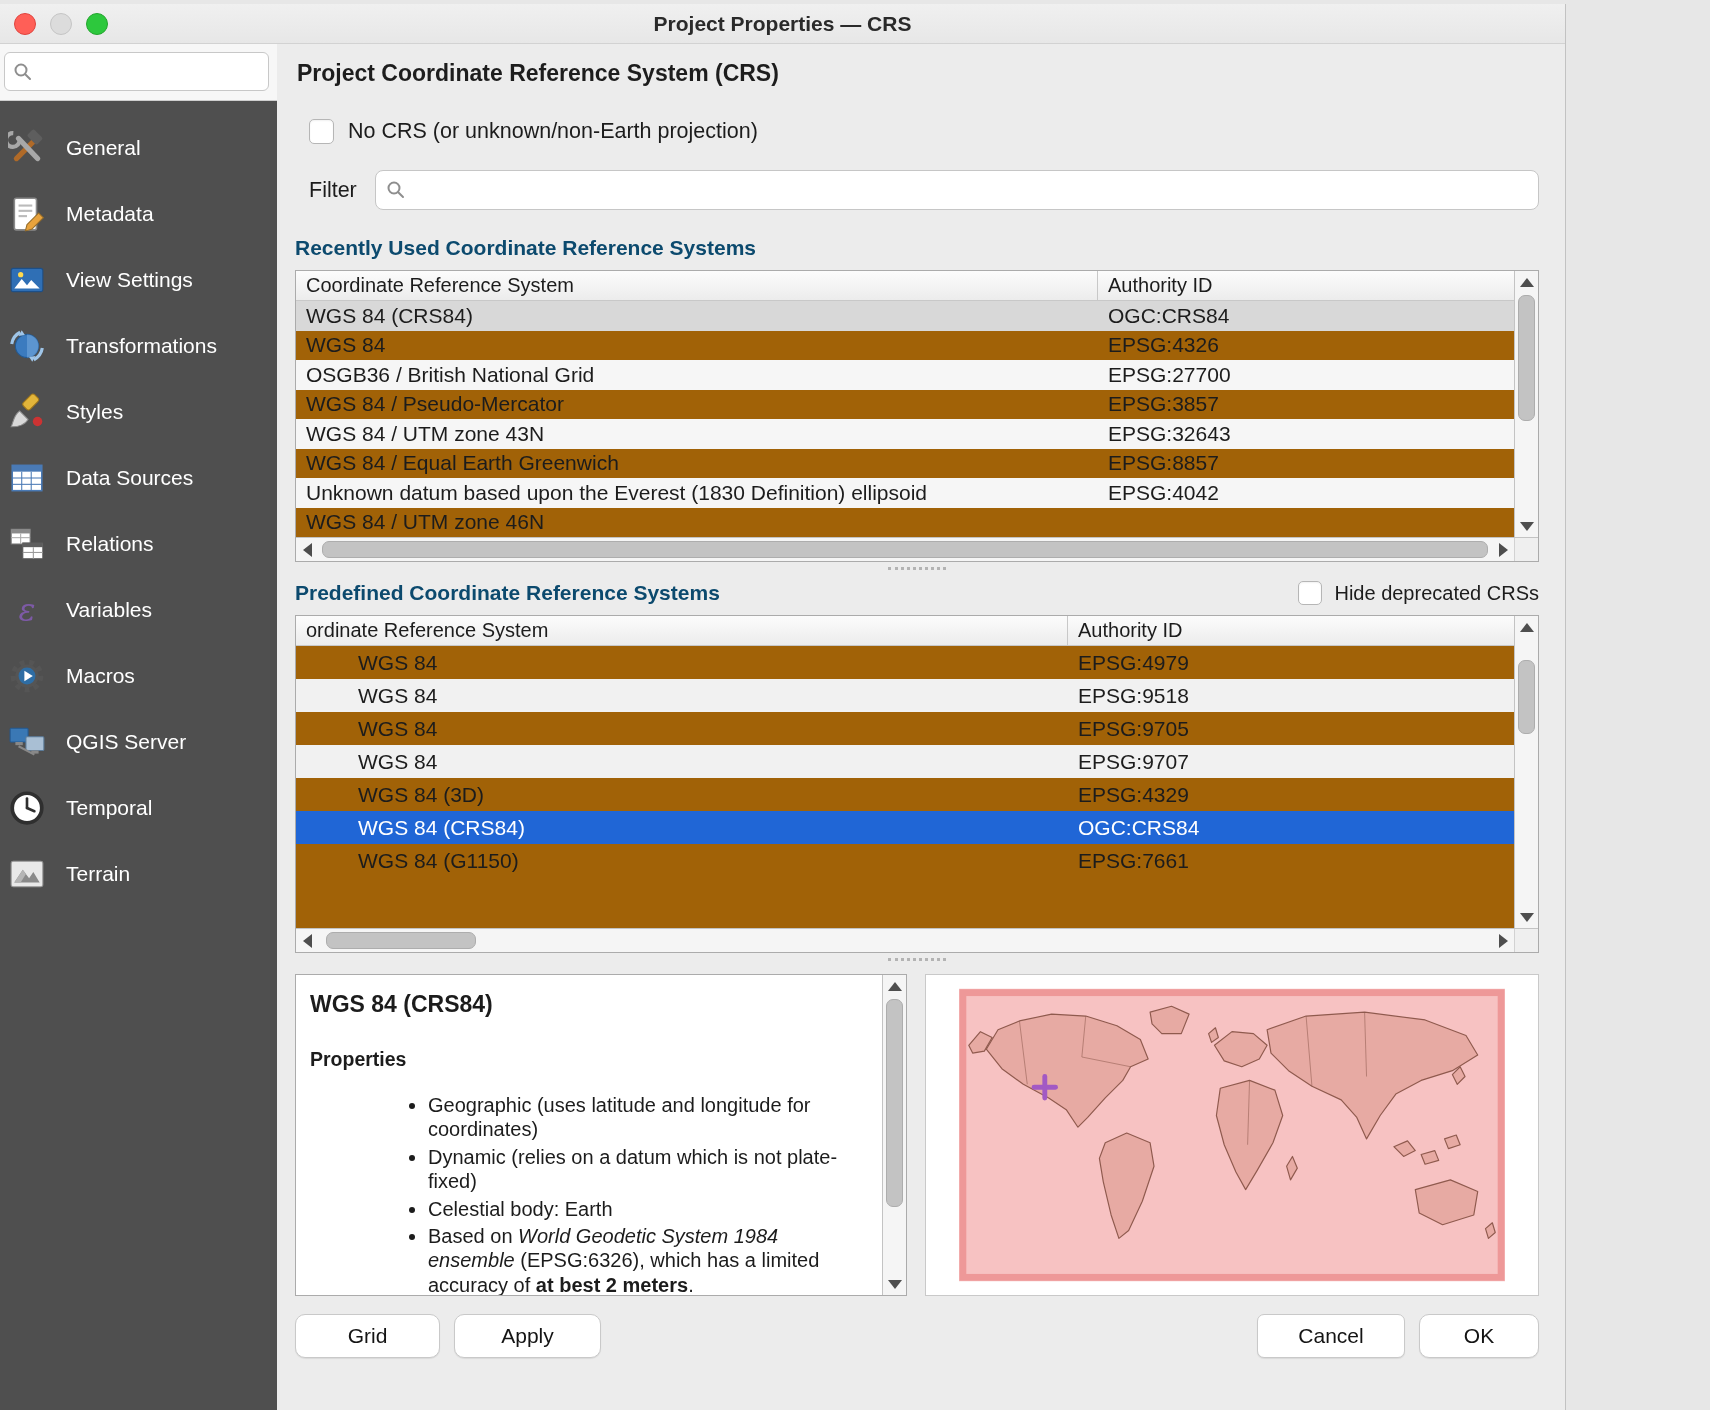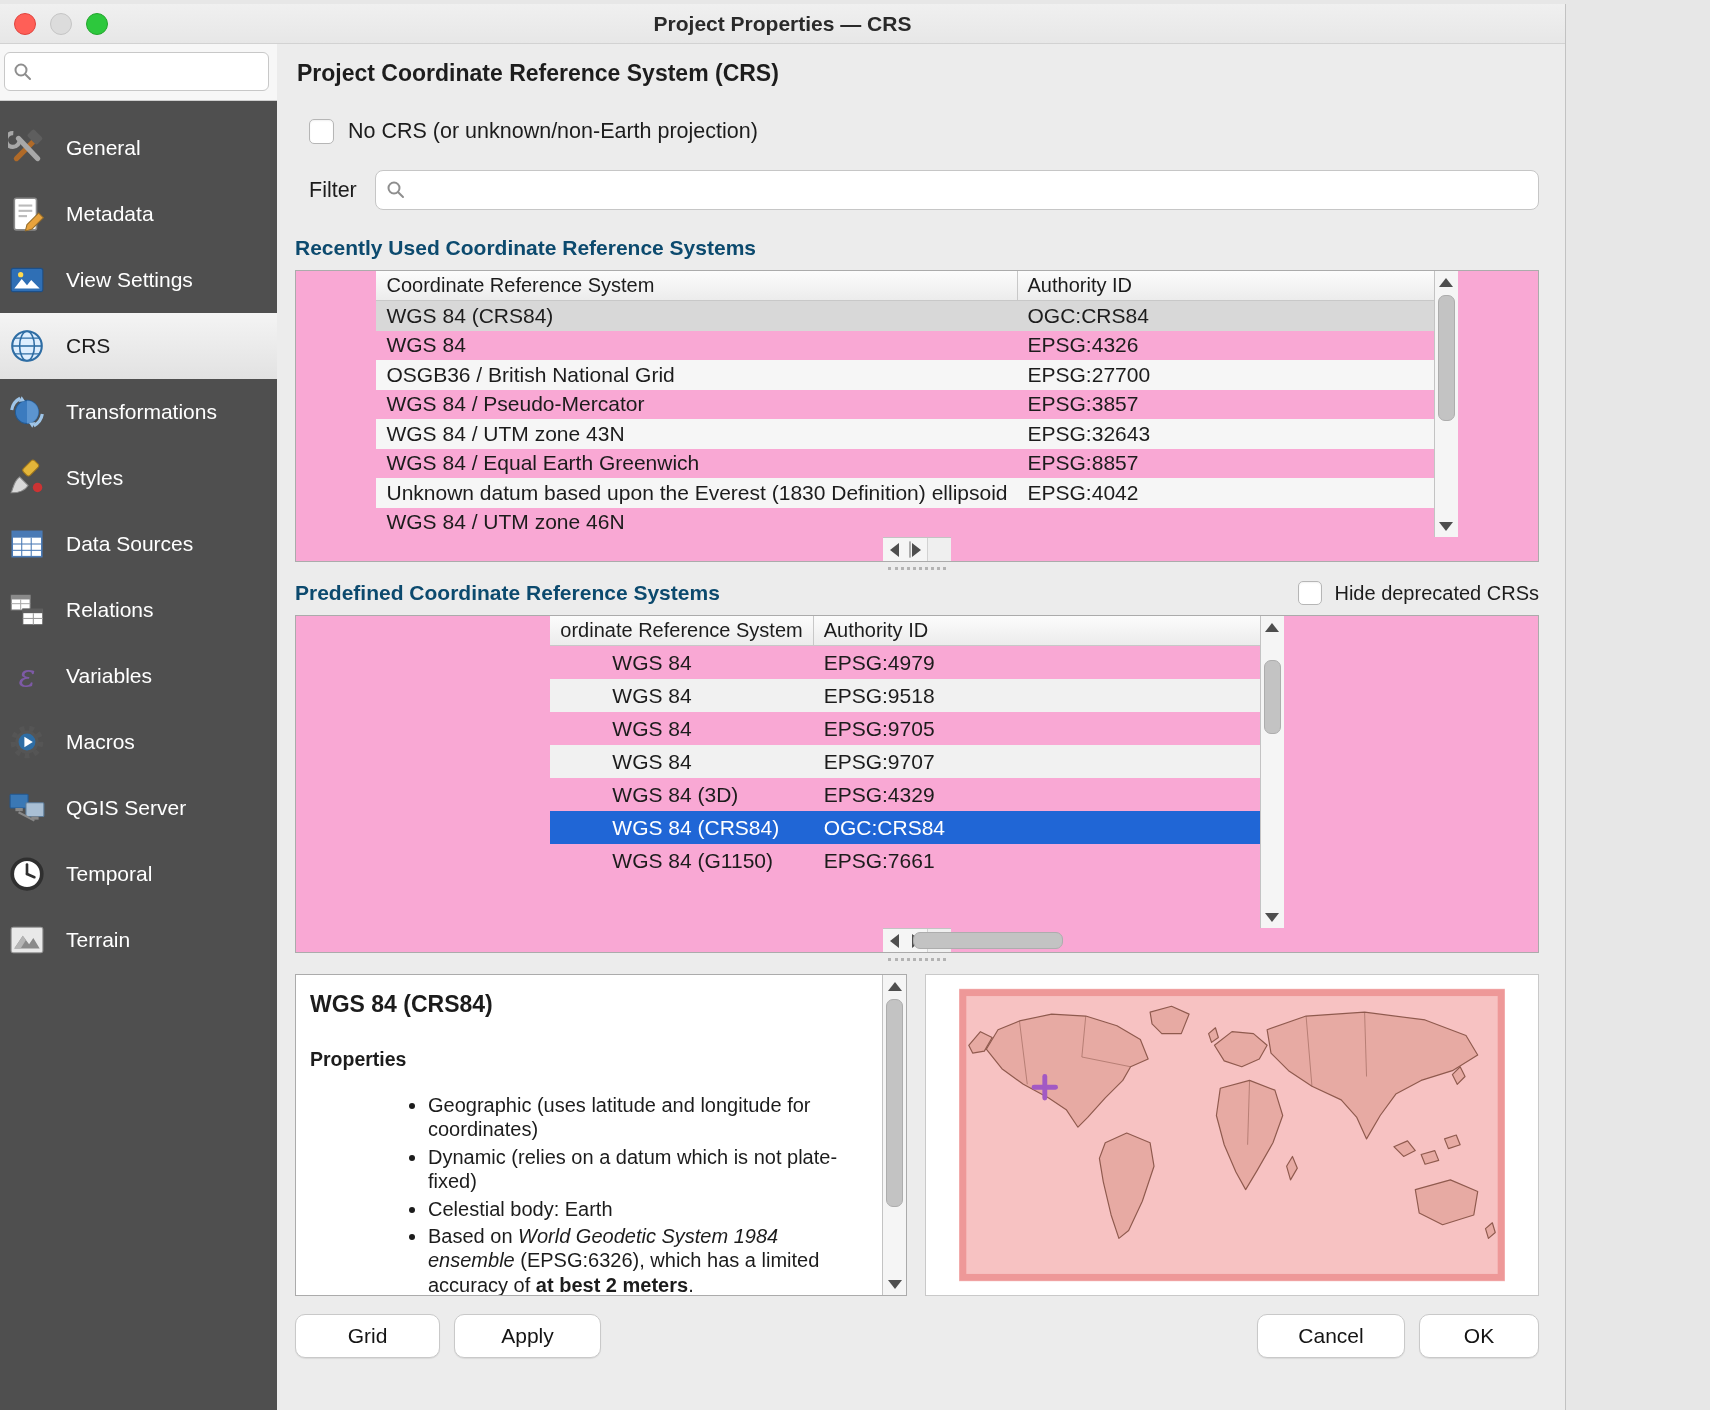--- a/index.html
+++ b/index.html
@@ -57,21 +57,21 @@
   .filter-label { font-size:21.5px; width:66px; flex-shrink:0; }
   .filter-input-box {
     flex:1; height:40px; background:#fff; border:1px solid #c6c6c6; border-radius:8px;
     display:flex; align-items:center; padding:0 10px; gap:8px;
   }
   .filter-input-box input { border:none; outline:none; flex:1; font-size:20px; font-family:inherit; background:transparent; min-width:0; }
 
   .section-heading { font-size:21px; font-weight:bold; margin:26px 0 10px 0; color:#0c4a6e; }
 
   
-  .table-frame { border:1px solid #ababab; background:#f9a8d4; display:flex; flex-direction:column;align-items:center; }
+  .table-frame { border:1px solid #ababab; background:#a16207; display:flex; flex-direction:column; }
   .table-frame.recent { height:292px; }
   .table-frame.predef { height:338px; }
   .table-body-wrap { display:flex; flex:1; min-height:0; }
   .table-cols { flex:1; min-width:0; display:flex; flex-direction:column; }
   .thead { display:flex; height:30px; background:linear-gradient(#fcfcfc,#ececec); border-bottom:1px solid #c8c8c8; align-items:stretch; flex-shrink:0; }
   .th { font-size:20px; color:#1c1c1c; padding:0 10px; display:flex; align-items:center; }
   .th.name { flex:1; border-right:1px solid #c8c8c8; min-width:0; }
   .th.auth { width:416px; flex-shrink:0; }
   .predef .th.auth { width:446px; }
   .tbody { flex:1; overflow:hidden; }
@@ -127,21 +127,21 @@
 
   
   .buttons-row { display:flex; align-items:center; margin-top:18px; gap:14px; }
   .btn {
     height:44px; border:1px solid #c9c9c9; border-radius:10px; background:#fff;
     font-size:21px; color:#141414; display:flex; align-items:center; justify-content:center;
     box-shadow:0 1px 1px rgba(0,0,0,.08); cursor:default;
   }
   .btn.help { width:145px; } .btn.apply { width:147px; }
   .spacer { flex:1; }
-  .btn.cancel { width:148px; } .btn.ok { width:120px; }
+  .btn.cancel { width:148px;border-radius:7px; } .btn.ok { width:120px; }
 </style>
 </head>
 <body>
 
 <div class="window">
 
   <div class="titlebar">
     <div class="traffic">
       <div class="light red"></div>
       <div class="light gray"></div>
@@ -193,31 +193,20 @@
           <span class="icon">
             <svg viewBox="0 0 36 36">
                 <rect x="3" y="7" width="30" height="22" rx="2" fill="#2f6fb5" stroke="#1d4f87"></rect>
                 <path d="M6 26 l7 -9 5 6 4 -5 8 8 z" fill="#fff"></path>
                 <circle cx="12" cy="13" r="2.5" fill="#ffd94d"></circle>
               </svg>
           </span>
           <span>View Settings</span>
         </div>
 
-        <div class="nav-item selected">
-          <span class="icon">
-            <svg viewBox="0 0 36 36">
-                <circle cx="18" cy="18" r="14" fill="#ddeefe" stroke="#2e6da4" stroke-width="2"></circle>
-                <ellipse cx="18" cy="18" rx="7" ry="14" fill="none" stroke="#2e6da4" stroke-width="1.5"></ellipse>
-                <line x1="4" y1="18" x2="32" y2="18" stroke="#2e6da4" stroke-width="1.5"></line>
-                <path d="M6.5 10.5 h23 M6.5 25.5 h23" stroke="#2e6da4" stroke-width="1.3" fill="none"></path>
-              </svg>
-          </span>
-          <span>CRS</span>
-        </div>
 
         <div class="nav-item">
           <span class="icon">
             <svg viewBox="0 0 36 36">
                 <circle cx="18" cy="18" r="11" fill="#3b7bbf" stroke="#235a93"></circle>
                 <path d="M18 7 a11 11 0 0 1 0 22" fill="#6fa3d8" opacity=".65"></path>
                 <path d="M3.5 16 a15 15 0 0 1 8 -11" fill="none" stroke="#9fc5e8" stroke-width="3"></path>
                 <path d="M13 3 l3 4.5 -6 1 z" fill="#9fc5e8"></path>
                 <path d="M32.5 20 a15 15 0 0 1 -8 11" fill="none" stroke="#9fc5e8" stroke-width="3"></path>
                 <path d="M23 33 l-3 -4.5 6 -1 z" fill="#9fc5e8"></path>

